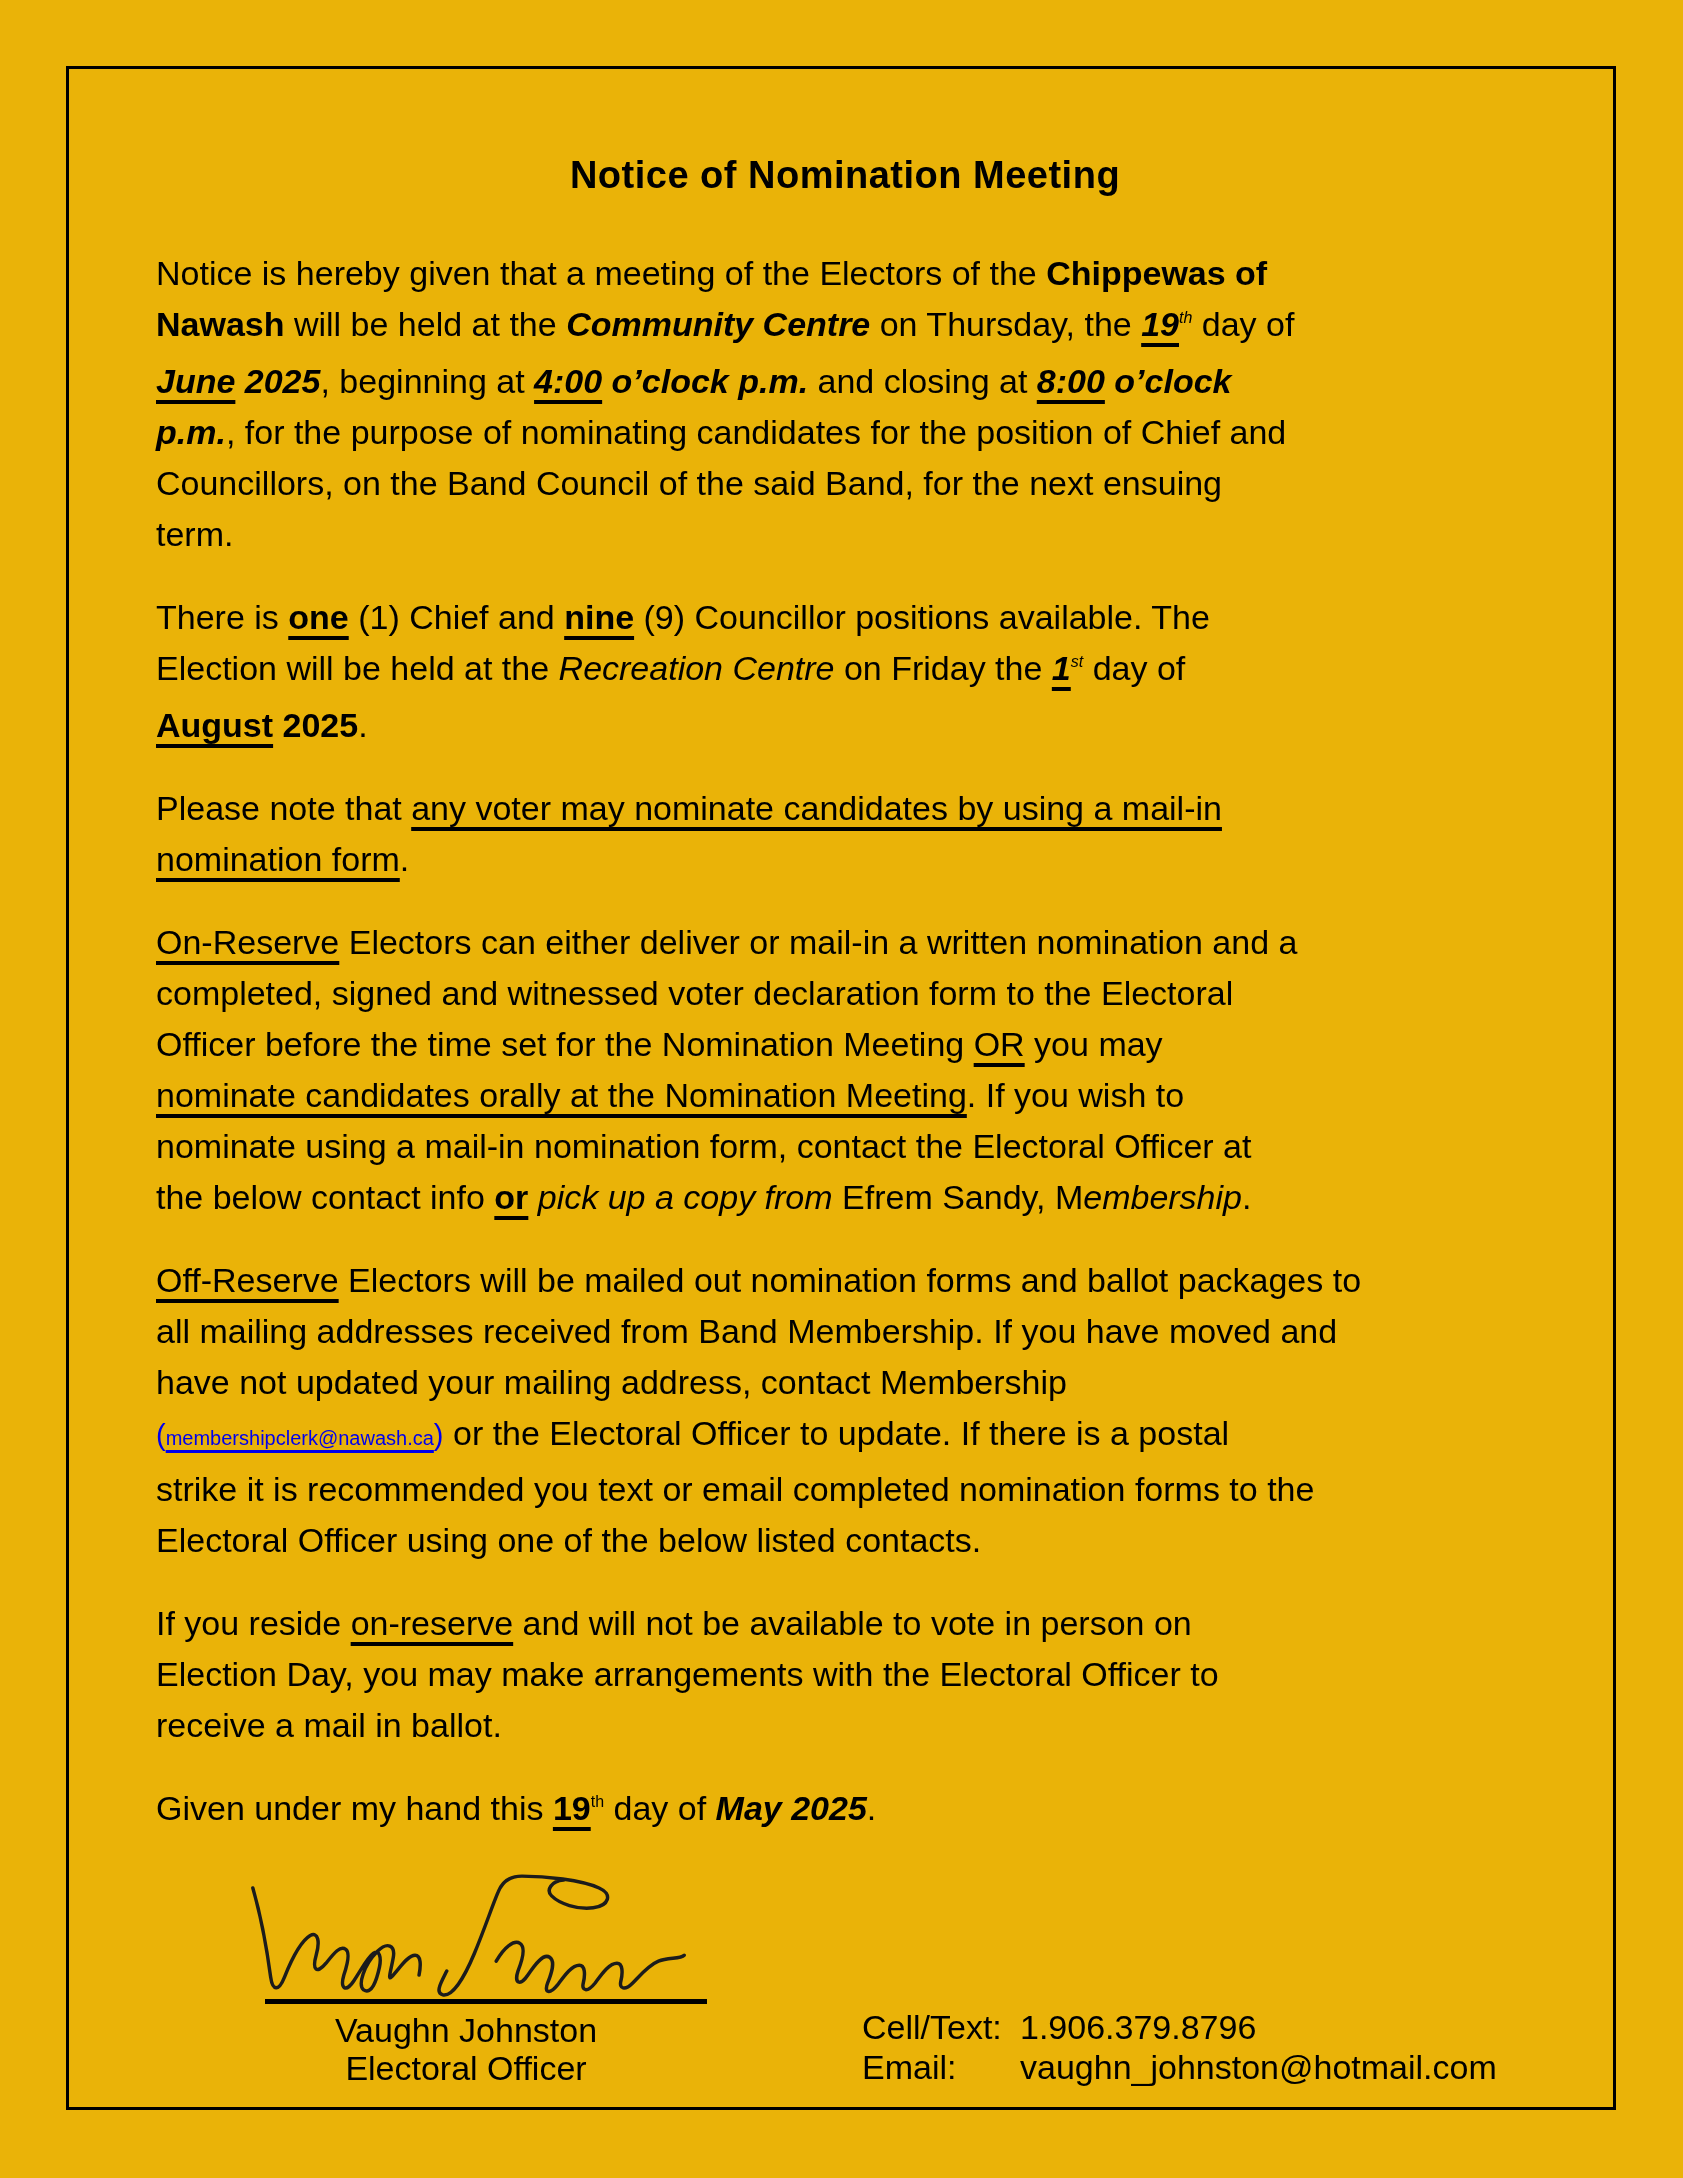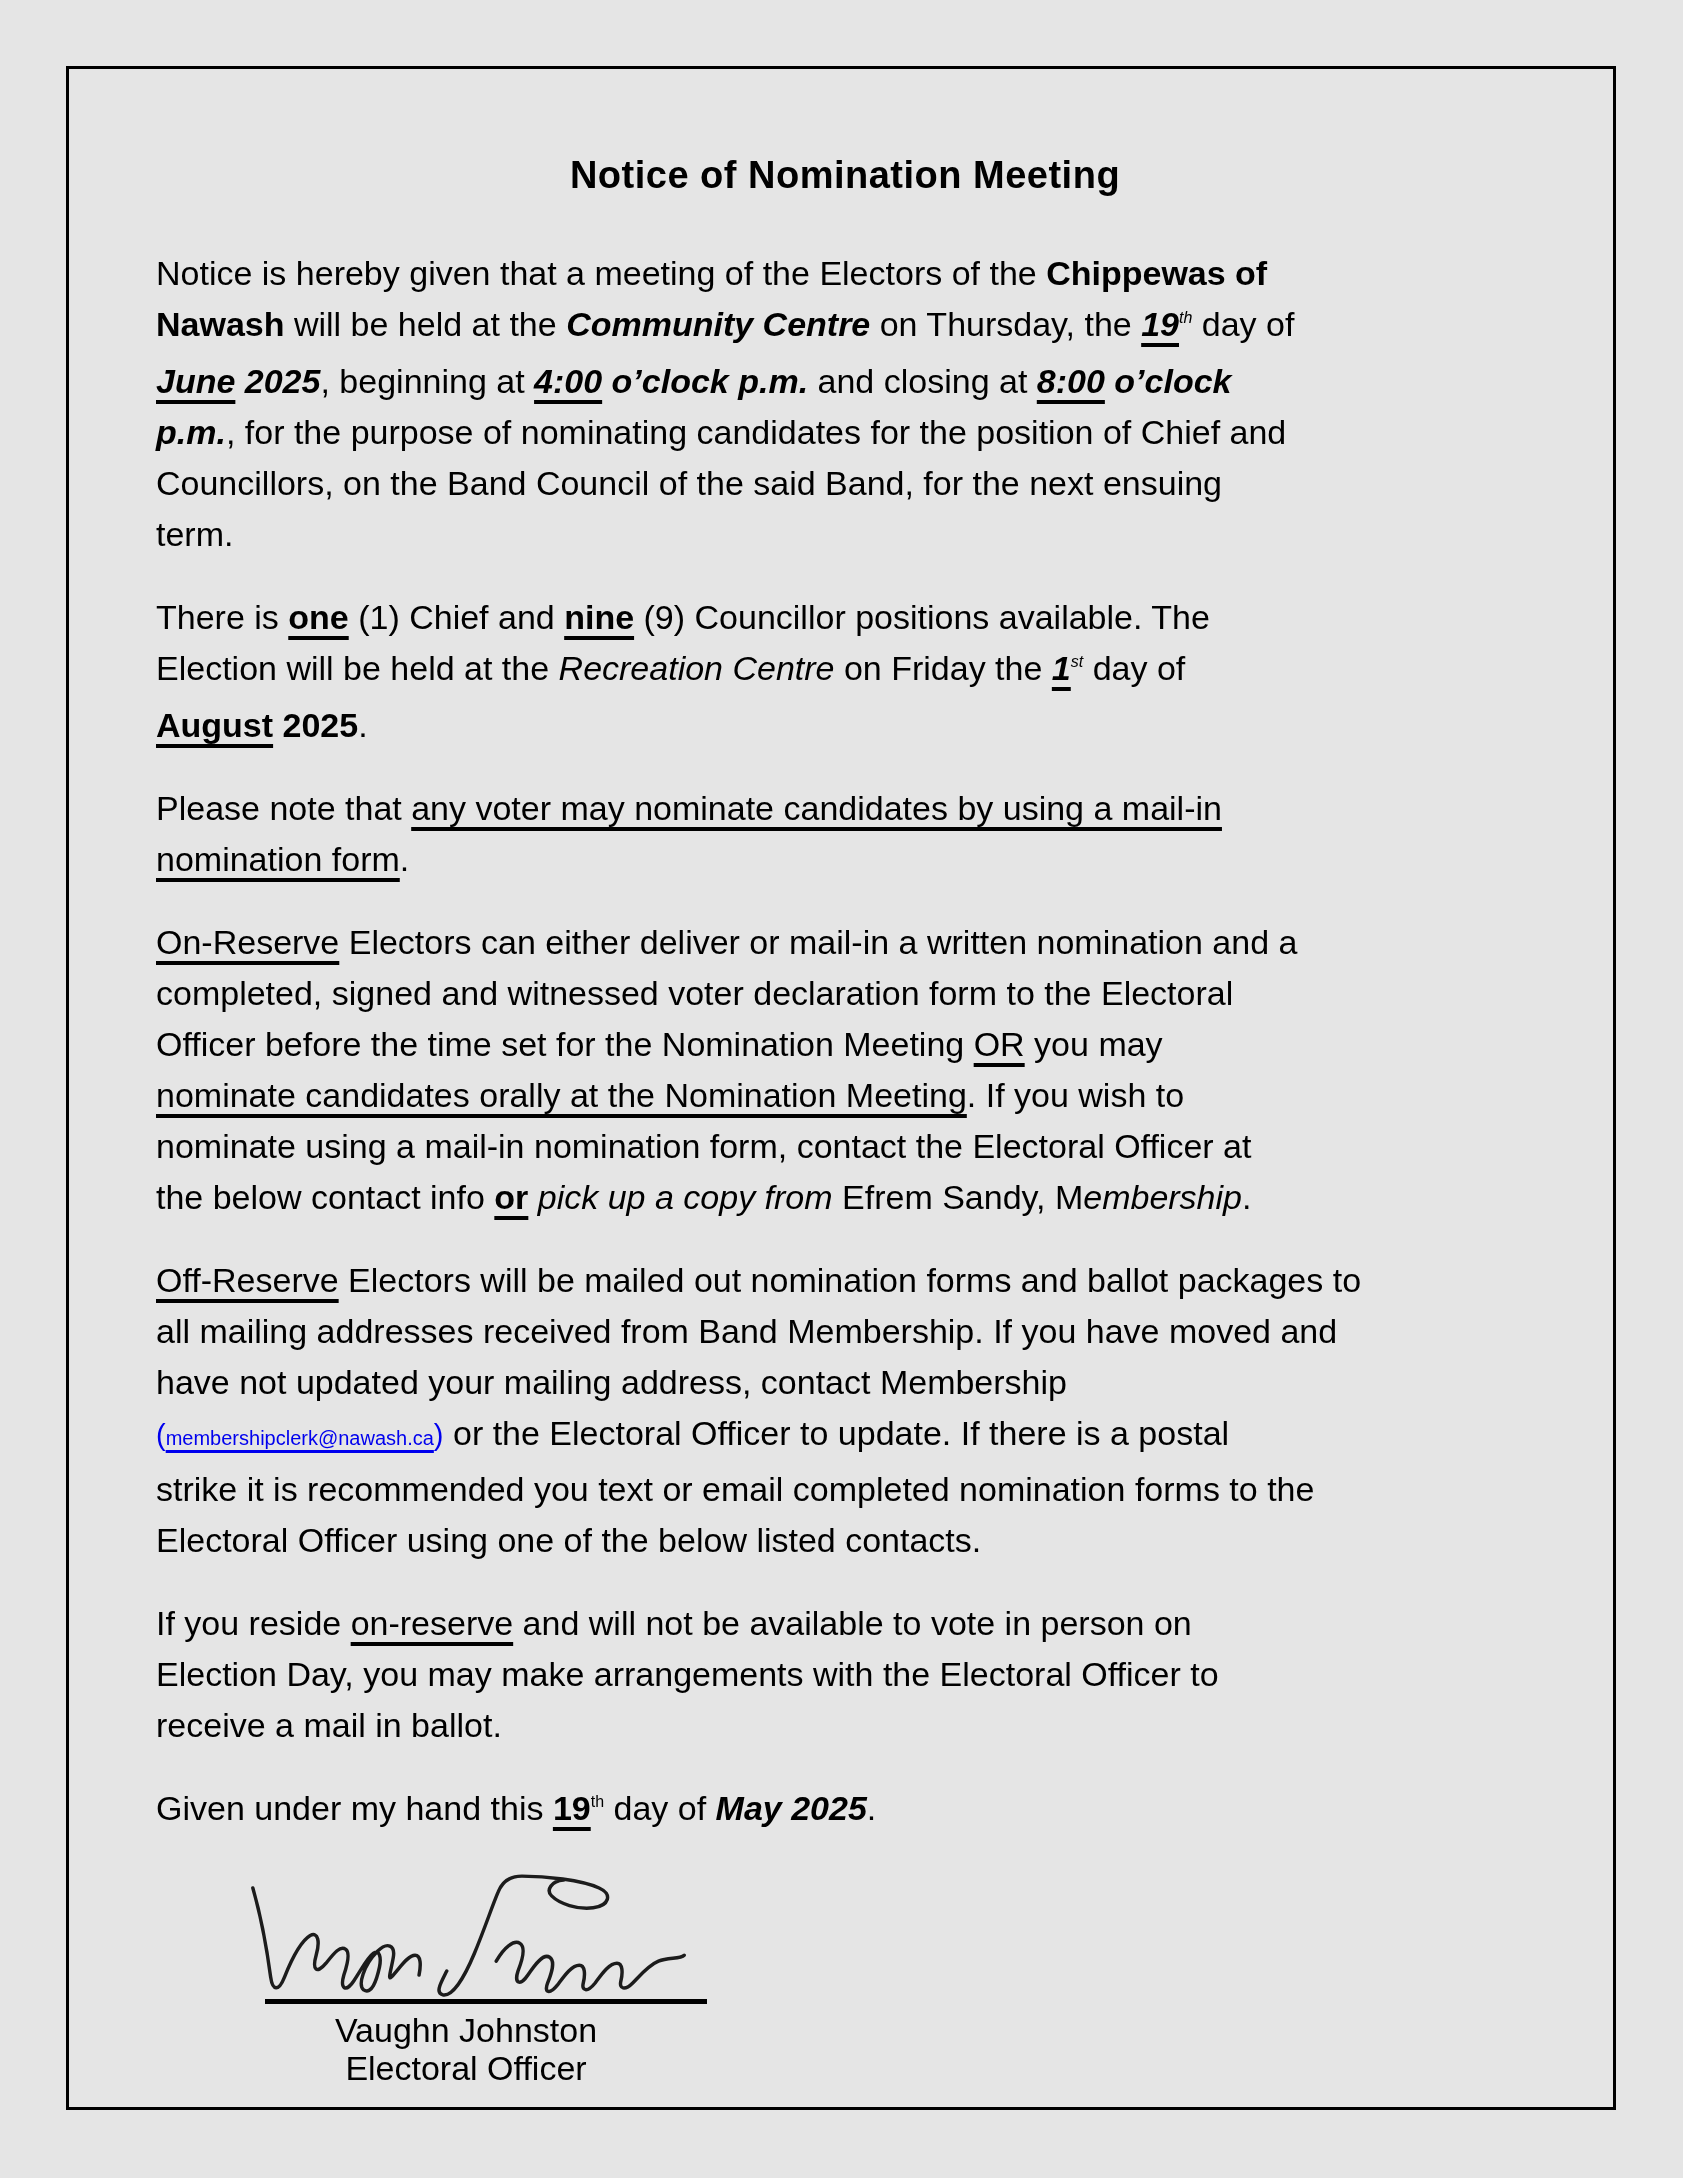--- a/index.html
+++ b/index.html
@@ -1,16 +1,16 @@
 <!DOCTYPE html>
 <html><head>
 <meta charset="utf-8">
 <style>
   html,body{margin:0;padding:0;background:#ffffff;}
-  .canvas{position:relative;width:1683px;height:2178px;background:#e5e5e5;
+  .canvas{position:relative;width:1683px;height:2178px;background:#eab308;
           font-family:"Liberation Sans","DejaVu Sans",sans-serif;color:#000000;overflow:hidden;}
   .page{position:absolute;left:66px;top:66px;width:1550px;height:2044px;
         border:3px solid #000000;box-sizing:border-box;padding:84px 61px 0 69px;}
   .title{font-size:38px;line-height:44px;font-weight:700;text-align:center;margin:0 0 51px 0;letter-spacing:0.5px;}
   .para{font-size:34px;line-height:51px;margin:0 0 32px 18px;}
   .run-r{}
   .run-b{font-weight:700;}
   .run-i{font-style:italic;text-align:center;}
   .run-bi{font-weight:700;font-style:italic;}
   .run-u,.run-bu,.run-biu{text-decoration:underline;text-decoration-thickness:4px;text-underline-offset:7px;}
@@ -66,17 +66,25 @@
         </g>
       </svg>
 
       <div class="sig-line"></div>
 
       <div class="sig-names">
         <div>Vaughn Johnston</div>
         <div>Electoral Officer</div>
       </div>
 
+      <div class="contact">
+        <div class="contact-row">
+          <span class="contact-label">Cell/Text:</span><span>1.906.379.8796</span>
+        </div>
+        <div class="contact-row">
+          <span class="contact-label">Email:</span><span>vaughn_johnston@hotmail.com</span>
+        </div>
+      </div>
     </div>
 
   </div>
 </div>
 
 
 </body></html>

